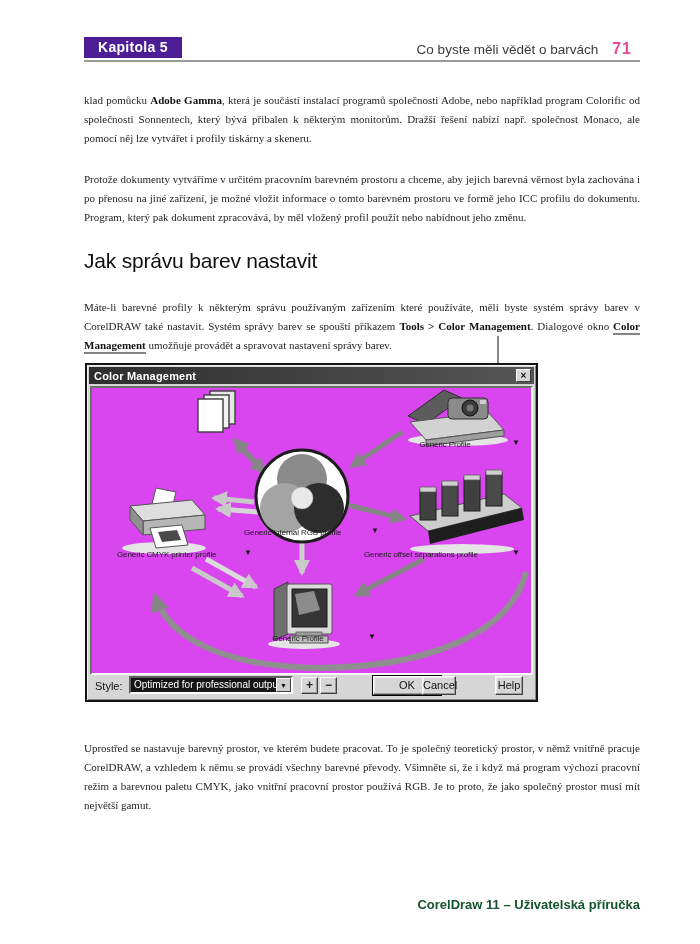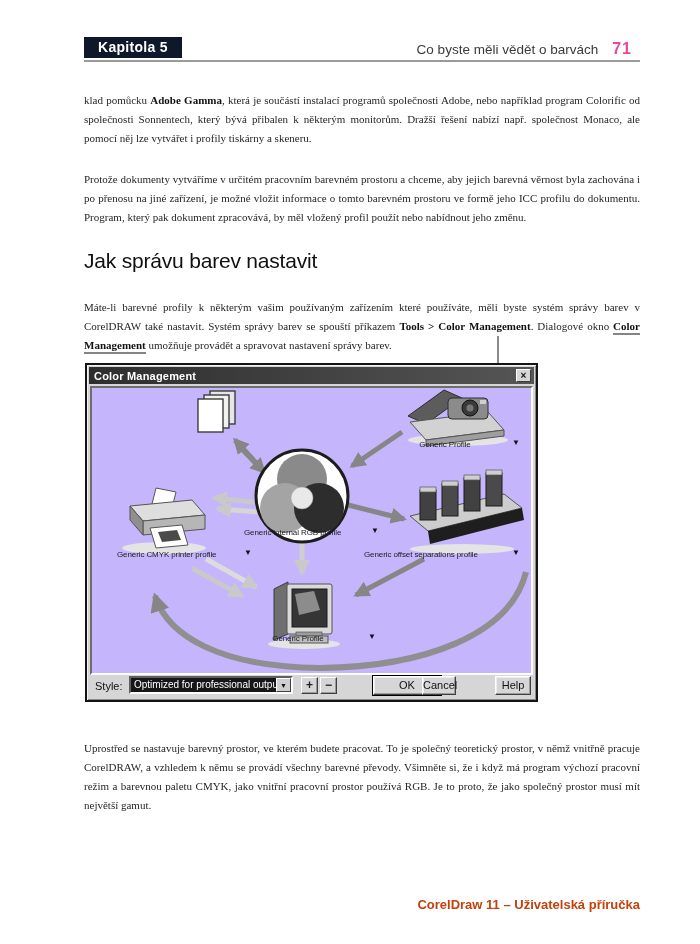--- a/index.html
+++ b/index.html
@@ -1,20 +1,20 @@
 <!DOCTYPE html>
 <html lang="cs"><head>
 <meta charset="utf-8">
 <style>
   * { margin:0; padding:0; box-sizing:border-box; }
   html,body { width:700px; background:#ffffff; }
   body { position:relative; height:944px; font-family:"Liberation Serif", serif; color:#222; overflow:hidden; }
 
   
-  .chapter-badge { position:absolute; left:84px; top:37px; background:#0f172a; color:#fff;
+  .chapter-badge { position:absolute; left:84px; top:37px; background:#4c1d95; color:#fff;
     font-family:"Liberation Sans", sans-serif; font-weight:bold; font-size:14px;
     padding:2px 14px 3px 14px; letter-spacing:.3px; }
   .header-right { position:absolute; right:68px; top:40px; display:flex; align-items:baseline; gap:14px; }
   .section-title { font-family:"Liberation Sans", sans-serif; font-size:13.5px; color:#3a3a3a; }
   .page-number { font-family:"Liberation Sans", sans-serif; font-weight:bold; font-size:16px; color:#ec4899; letter-spacing:1px; }
   .header-rule { position:absolute; left:84px; top:60px; width:556px; height:2px; background:#9a9a9a; }
 
   
   .para { position:absolute; left:84px; width:556px; font-size:11px; line-height:19px;
     text-align:justify; color:#262626;margin-top:15px; }
@@ -31,21 +31,21 @@
     box-shadow: inset 1px 1px 0 #f2f2f2, inset -1px -1px 0 #8a8a8a;
     font-family:"Liberation Sans", sans-serif; }
   .titlebar { position:absolute; left:2px; top:2px; right:2px; height:17px;
     background:linear-gradient(to right,#2e2e2e,#555555); display:flex; align-items:center;
     padding:0 3px 0 5px; }
   .titlebar-text { color:#fff; font-weight:bold; font-size:11px; letter-spacing:.2px; flex:1; }
   .close-btn { width:15px; height:13px; background:#d6d6d6; border-top:1px solid #fff; border-left:1px solid #fff;
     border-right:1px solid #3c3c3c; border-bottom:1px solid #3c3c3c; color:#111; font-size:10px; font-weight:bold;
     line-height:11px; text-align:center; cursor:default; }
 
-  .diagram-area { position:absolute; left:3px; top:21px; width:443px; height:289px; background:#c4b5fd;
+  .diagram-area { position:absolute; left:3px; top:21px; width:443px; height:289px; background:#d946ef;
     border-top:2px solid #6e6e6e; border-left:2px solid #6e6e6e;
     border-right:2px solid #fdfdfd; border-bottom:2px solid #fdfdfd; }
   .diagram-area svg { position:absolute; left:0; top:0; }
   .dg-label { position:absolute; font-size:8px; color:#1a1a1a; white-space:nowrap; letter-spacing:-.1px; }
   .dg-drop { position:absolute; font-size:8px; color:#111; line-height:8px; cursor:default; }
 
   .dlg-bottom { position:absolute; left:2px; right:2px; bottom:2px; height:25px; }
   .style-label { position:absolute; left:6px; top:7px; font-size:11px; color:#111; }
   .combo { position:absolute; left:40px; top:3px; width:164px; height:18px;
     border-top:2px solid #5f5f5f; border-left:2px solid #5f5f5f;
@@ -56,43 +56,43 @@
   .sq-btn { position:absolute; top:4px; width:17px; height:17px; background:#d6d6d6;
     border-top:1px solid #fff; border-left:1px solid #fff; border-right:1px solid #404040; border-bottom:1px solid #404040;
     box-shadow: inset -1px -1px 0 #9a9a9a; font-size:12px; font-weight:bold; text-align:center; line-height:15px; color:#222; cursor:default; }
   .btn-plus { left:212px; } .btn-minus { left:231px; }
   .push-btn { position:absolute; top:3px; height:19px; background:#d6d6d6;
     border-top:1px solid #fff; border-left:1px solid #fff; border-right:1px solid #404040; border-bottom:1px solid #404040;
     box-shadow: inset -1px -1px 0 #9a9a9a, inset 1px 1px 0 #ededed;
     font-size:11px; color:#111; text-align:center; line-height:17px; cursor:default; }
   .btn-ok { left:252px; width:68px; box-shadow:0 0 0 1px #000, inset -1px -1px 0 #9a9a9a, inset 1px 1px 0 #ededed;margin-left:32px; }
   .btn-cancel { left:333px; width:34px; }
-  .btn-help { left:406px; width:36px; }
+  .btn-help { left:406px; width:28px; }
 
   
   .footer { position:absolute; right:60px; top:897px; font-family:"Liberation Sans", sans-serif;
-    font-weight:bold; font-size:13px; color:#c2410c;text-align:right; }
+    font-weight:bold; font-size:13px; color:#14532d;text-align:right; }
 </style>
 </head>
 <body>
 
 <div class="chapter-badge">Kapitola 5</div>
 <div class="header-right">
   <span class="section-title">Co byste měli vědět o barvách</span>
   <span class="page-number">71</span>
 </div>
 <div class="header-rule"></div>
 
 <p class="para p1"><span>klad pomůcku </span><b>Adobe Gamma</b><span>, která je součástí instalací programů společnosti Adobe, nebo například program Colorific od společnosti Sonnentech, který bývá přibalen k některým monitorům. Dražší řešení nabízí např. společnost Monaco, ale pomocí něj lze vytvářet i profily tiskárny a skeneru.</span></p>
 
 <p class="para p2">Protože dokumenty vytváříme v určitém pracovním barevném prostoru a chceme, aby jejich barevná věrnost byla zachována i po přenosu na jiné zařízení, je možné vložit informace o tomto barevném prostoru ve formě jeho ICC profilu do dokumentu. Program, který pak dokument zpracovává, by měl vložený profil použít nebo nabídnout jeho změnu.</p>
 
 <h2 class="h2">Jak správu barev nastavit</h2>
 
-<p class="para p3"><span>Máte-li barevné profily k některým vašim používaným zařízením které používáte, měli byste systém správy barev v CorelDRAW také nastavit. Systém správy barev se spouští příkazem </span><b>Tools &gt; Color Management</b><span>. Dialogové okno </span><b class="callout-underline">Color Management</b><span> umožňuje provádět a spravovat nastavení správy barev.</span></p>
+<p class="para p3"><span>Máte-li barevné profily k některým správu používaným zařízením které používáte, měli byste systém správy barev v CorelDRAW také nastavit. Systém správy barev se spouští příkazem </span><b>Tools &gt; Color Management</b><span>. Dialogové okno </span><b class="callout-underline">Color Management</b><span> umožňuje provádět a spravovat nastavení správy barev.</span></p>
 
 <div class="callout-vline"></div>
 
 <div class="dialog">
   <div class="titlebar">
     <span class="titlebar-text">Color Management</span>
     <span class="close-btn">×</span>
   </div>
 
   <div class="diagram-area">

